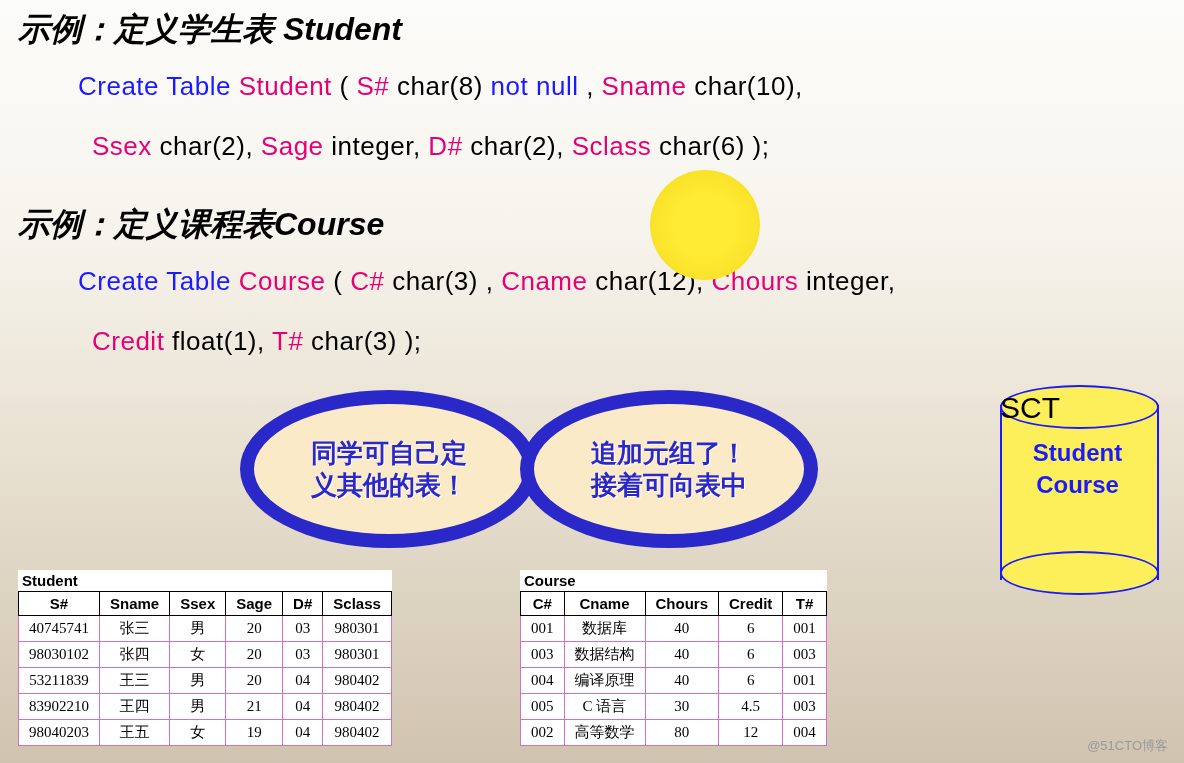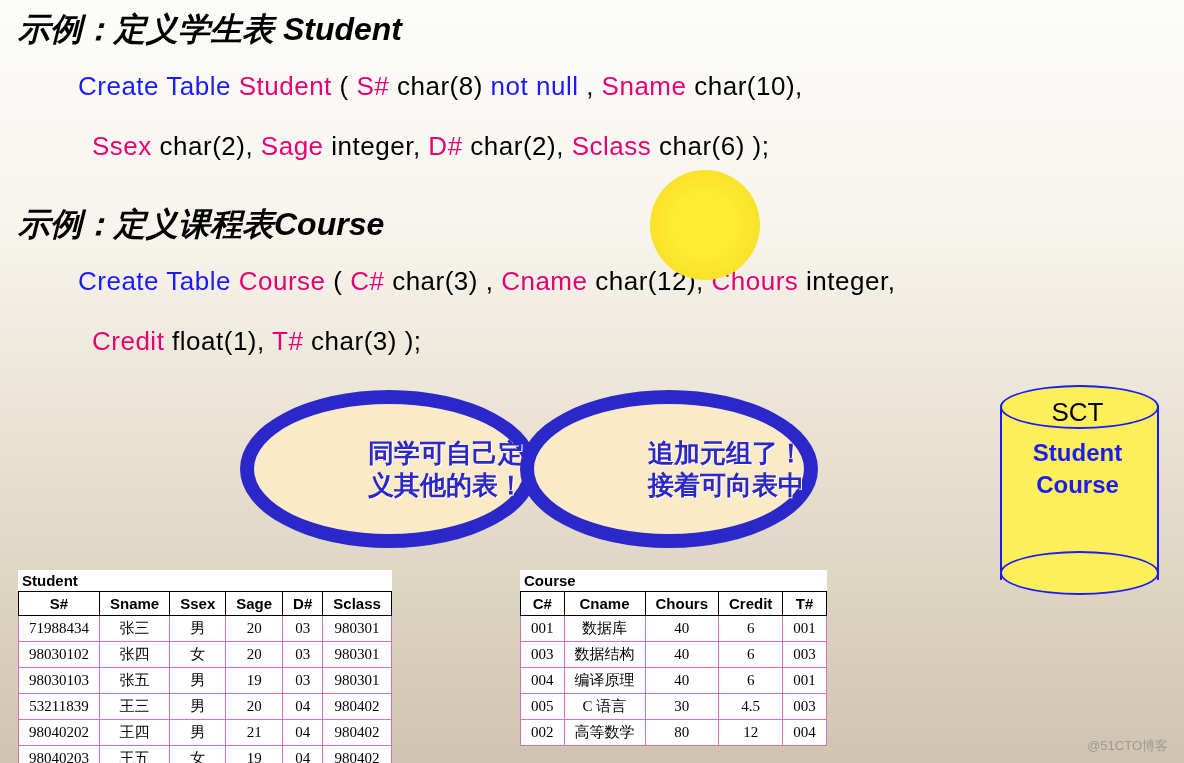--- a/index.html
+++ b/index.html
@@ -54,21 +54,21 @@
     display: flex;
   }
   .oval {
     width: 270px;
     height: 130px;
     border: 14px solid #2b28c9;
     border-radius: 50%;
     background: #fbeac8;
     display: flex;
     flex-direction: column;
-    align-items: flex-end;
+    align-items: center;
     justify-content: center;
     font-size: 26px;
     font-weight: bold;
     color: #2b28c9;
     line-height: 1.25;
     text-shadow: 1px 1px 0 #fff;
     margin-right: -18px;
   }
 
   .cylinder {
@@ -100,24 +100,23 @@
     position: absolute;
     bottom: 0;
     width: 155px;
     height: 40px;
     background: #fdef5a;
     border: 2px solid #1a1aff;
     border-radius: 50%;
   }
   .cyl-title {
     position: absolute;
-    top: 12px;
+    top: 6px;
     width: 100%;
-    text-align: center;
-    font-size: 26px;
+    font-size: 30px;
     color: #000;
     font-family: Arial;
   }
   .cyl-lines {
     position: absolute;
     top: 52px;
     width: 100%;
     text-align: center;
     font-size: 24px;
     font-weight: bold;
@@ -214,53 +213,45 @@
             <th>S#</th>
             <th>Sname</th>
             <th>Ssex</th>
             <th>Sage</th>
             <th>D#</th>
             <th>Sclass</th>
           </tr>
         </thead>
       <tbody id="student-body">
           <tr>
-            <td>71988434</td>
+            <td>40745741</td>
             <td>张三</td>
             <td>男</td>
             <td>20</td>
             <td>03</td>
             <td>980301</td>
           </tr>
           <tr>
             <td>98030102</td>
             <td>张四</td>
             <td>女</td>
             <td>20</td>
             <td>03</td>
             <td>980301</td>
           </tr>
           <tr>
-            <td>98030103</td>
-            <td>张五</td>
-            <td>男</td>
-            <td>19</td>
-            <td>03</td>
-            <td>980301</td>
-          </tr>
-          <tr>
             <td>53211839</td>
             <td>王三</td>
             <td>男</td>
             <td>20</td>
             <td>04</td>
             <td>980402</td>
           </tr>
           <tr>
-            <td>98040202</td>
+            <td>83902210</td>
             <td>王四</td>
             <td>男</td>
             <td>21</td>
             <td>04</td>
             <td>980402</td>
           </tr>
           <tr>
             <td>98040203</td>
             <td>王五</td>
             <td>女</td>

